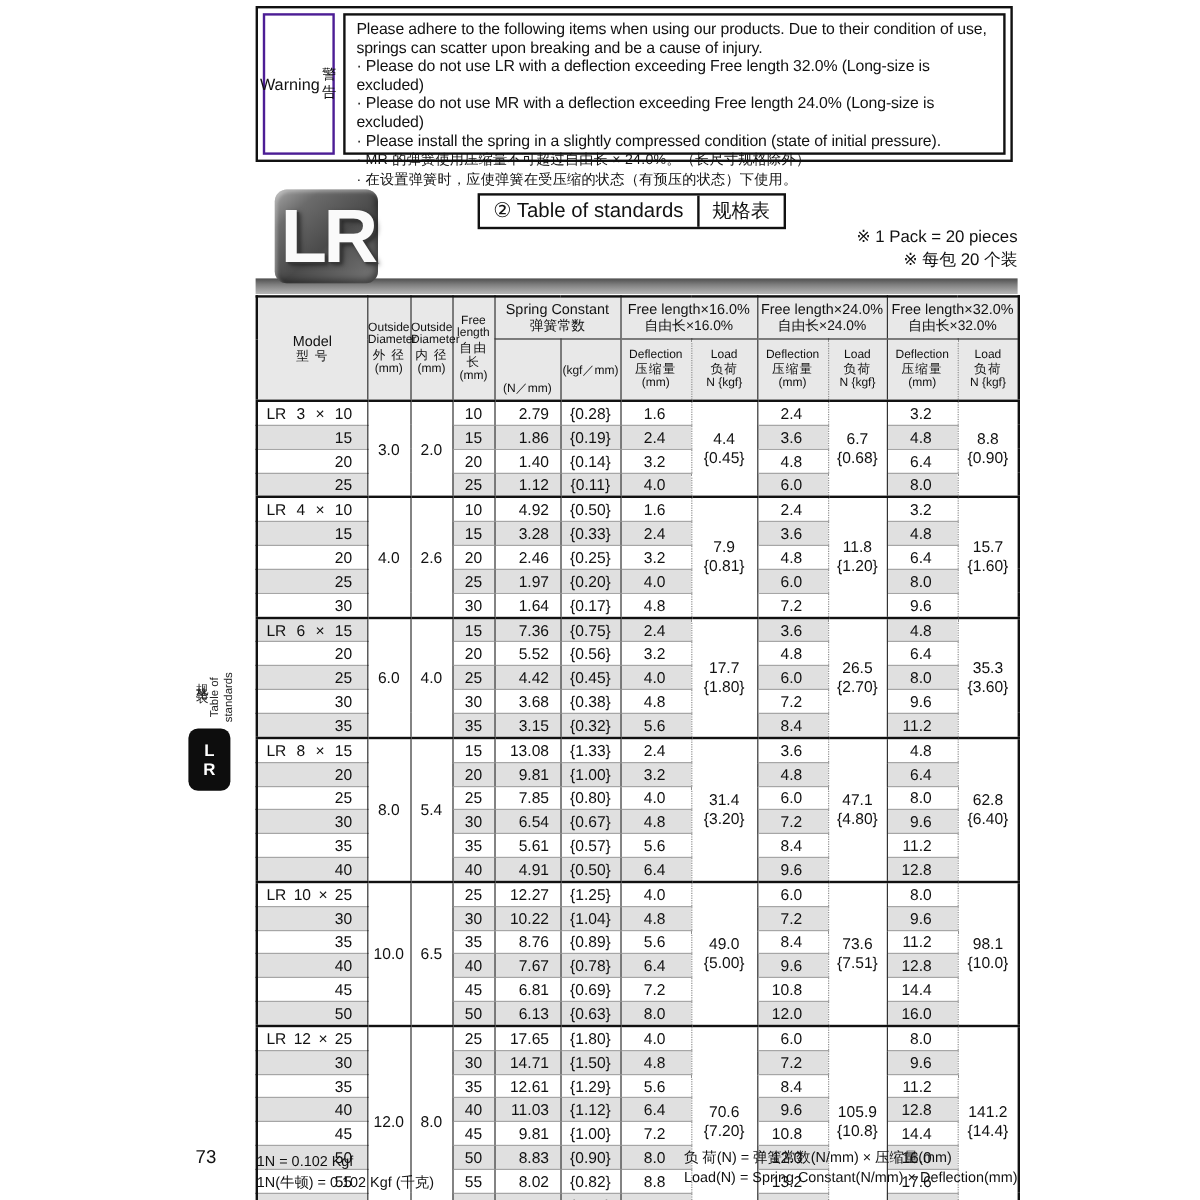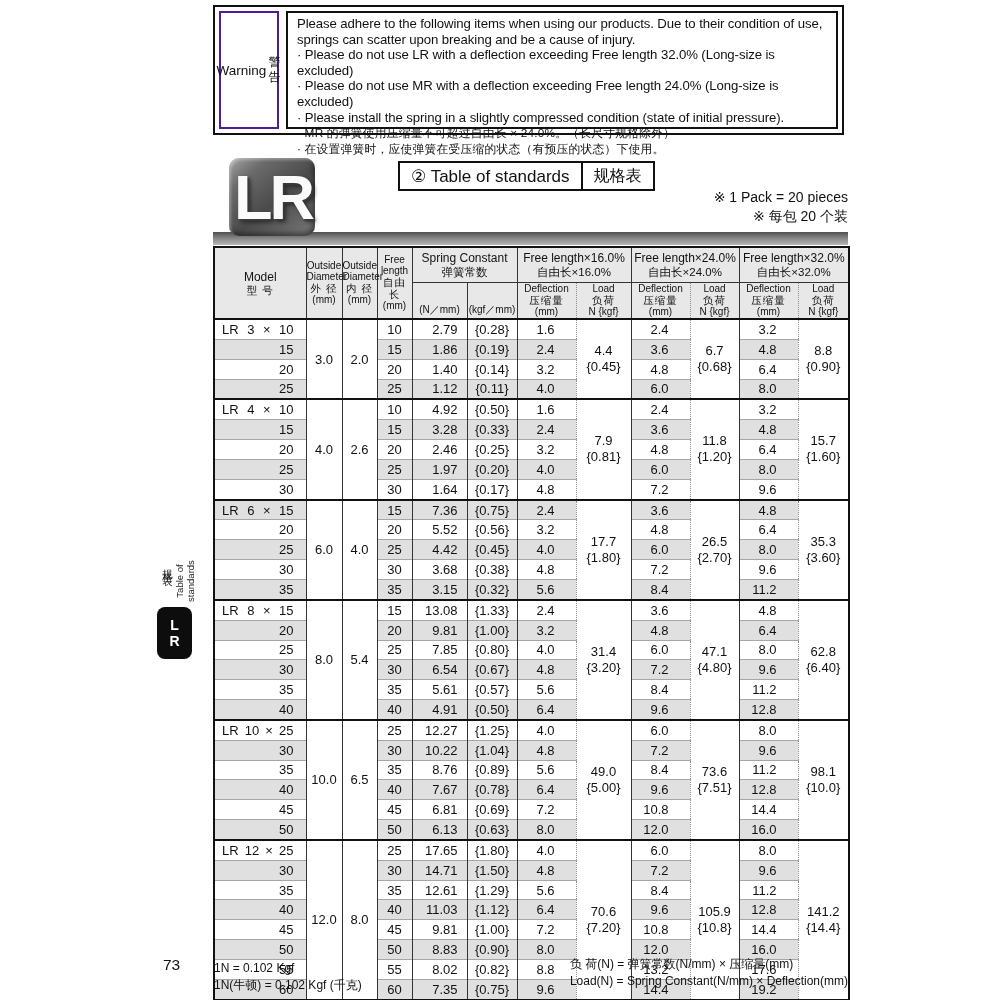--- a/index.html
+++ b/index.html
@@ -178,21 +178,21 @@
         </th>
         <th colspan="2" class="grp">
           <span class="g-en">Free length×32.0%</span>
           <span class="g-cn">自由长×32.0%</span>
         </th>
       </tr>
       <tr class="h2 hdr-bot">
         <th style="vertical-align:bottom;padding-bottom:3px">
           <span class="unit">(N／mm)</span>
         </th>
-        <th style="vertical-align:bottom;padding-bottom:3px">
+        <th style="vertical-align:bottom;padding-bottom:18px">
           <span class="unit">(kgf／mm)</span>
         </th>
         <th>
           <span class="en">Deflection</span>
           <span class="cn">压缩量</span>
           <span class="unit">(mm)</span>
         </th>
         <th class="dot">
           <span class="en">Load</span>
           <span class="cn">负荷</span>

